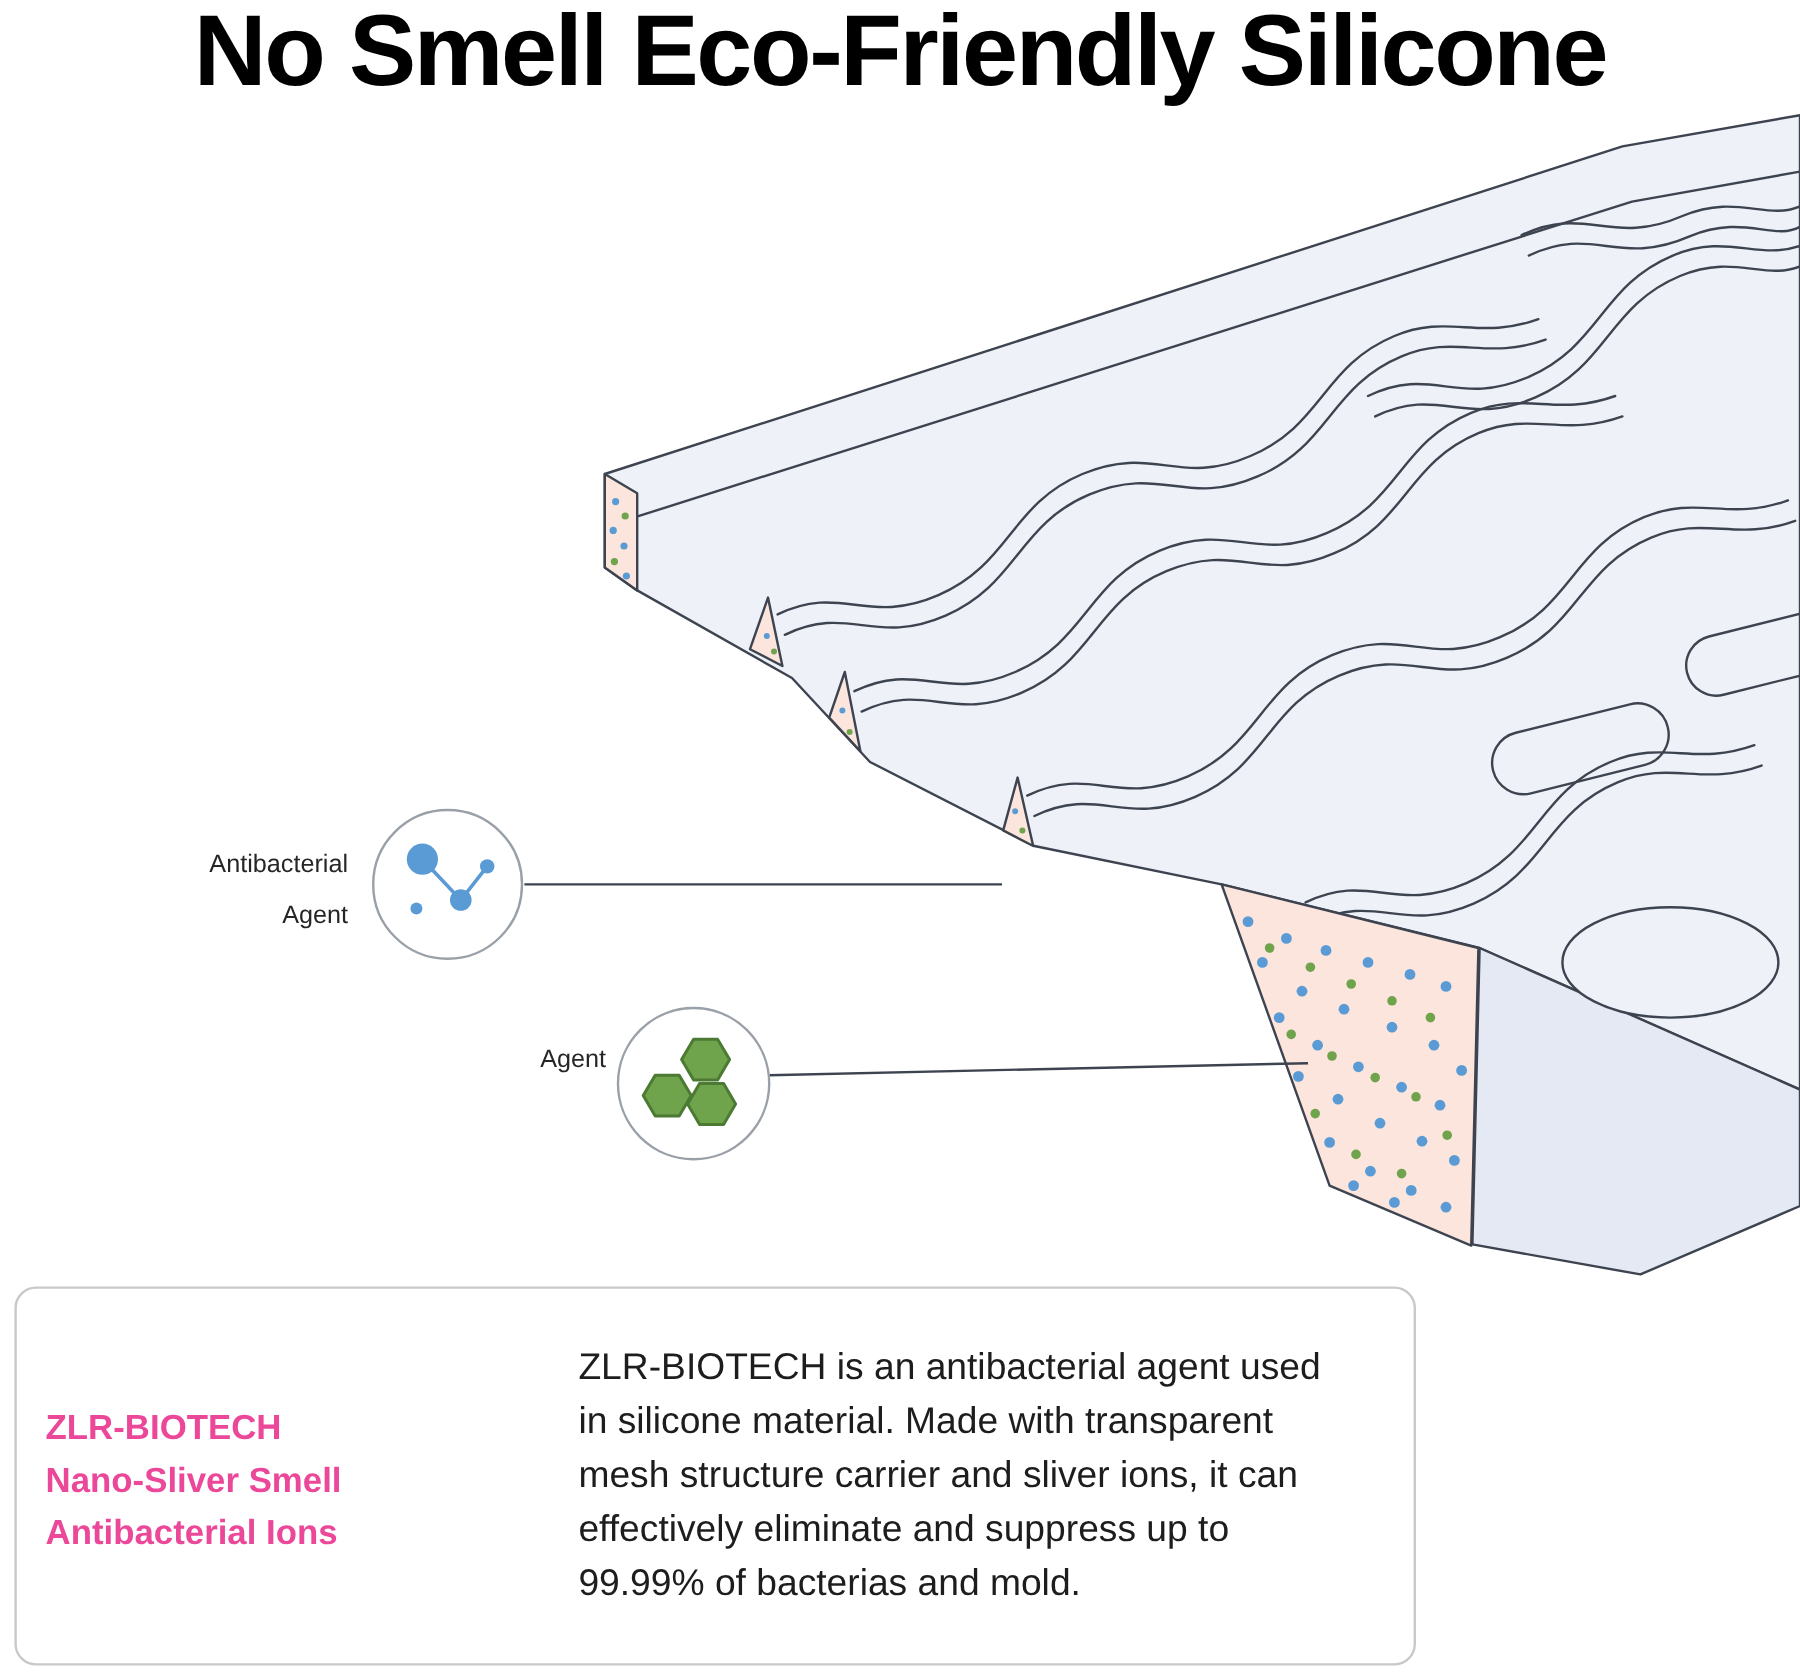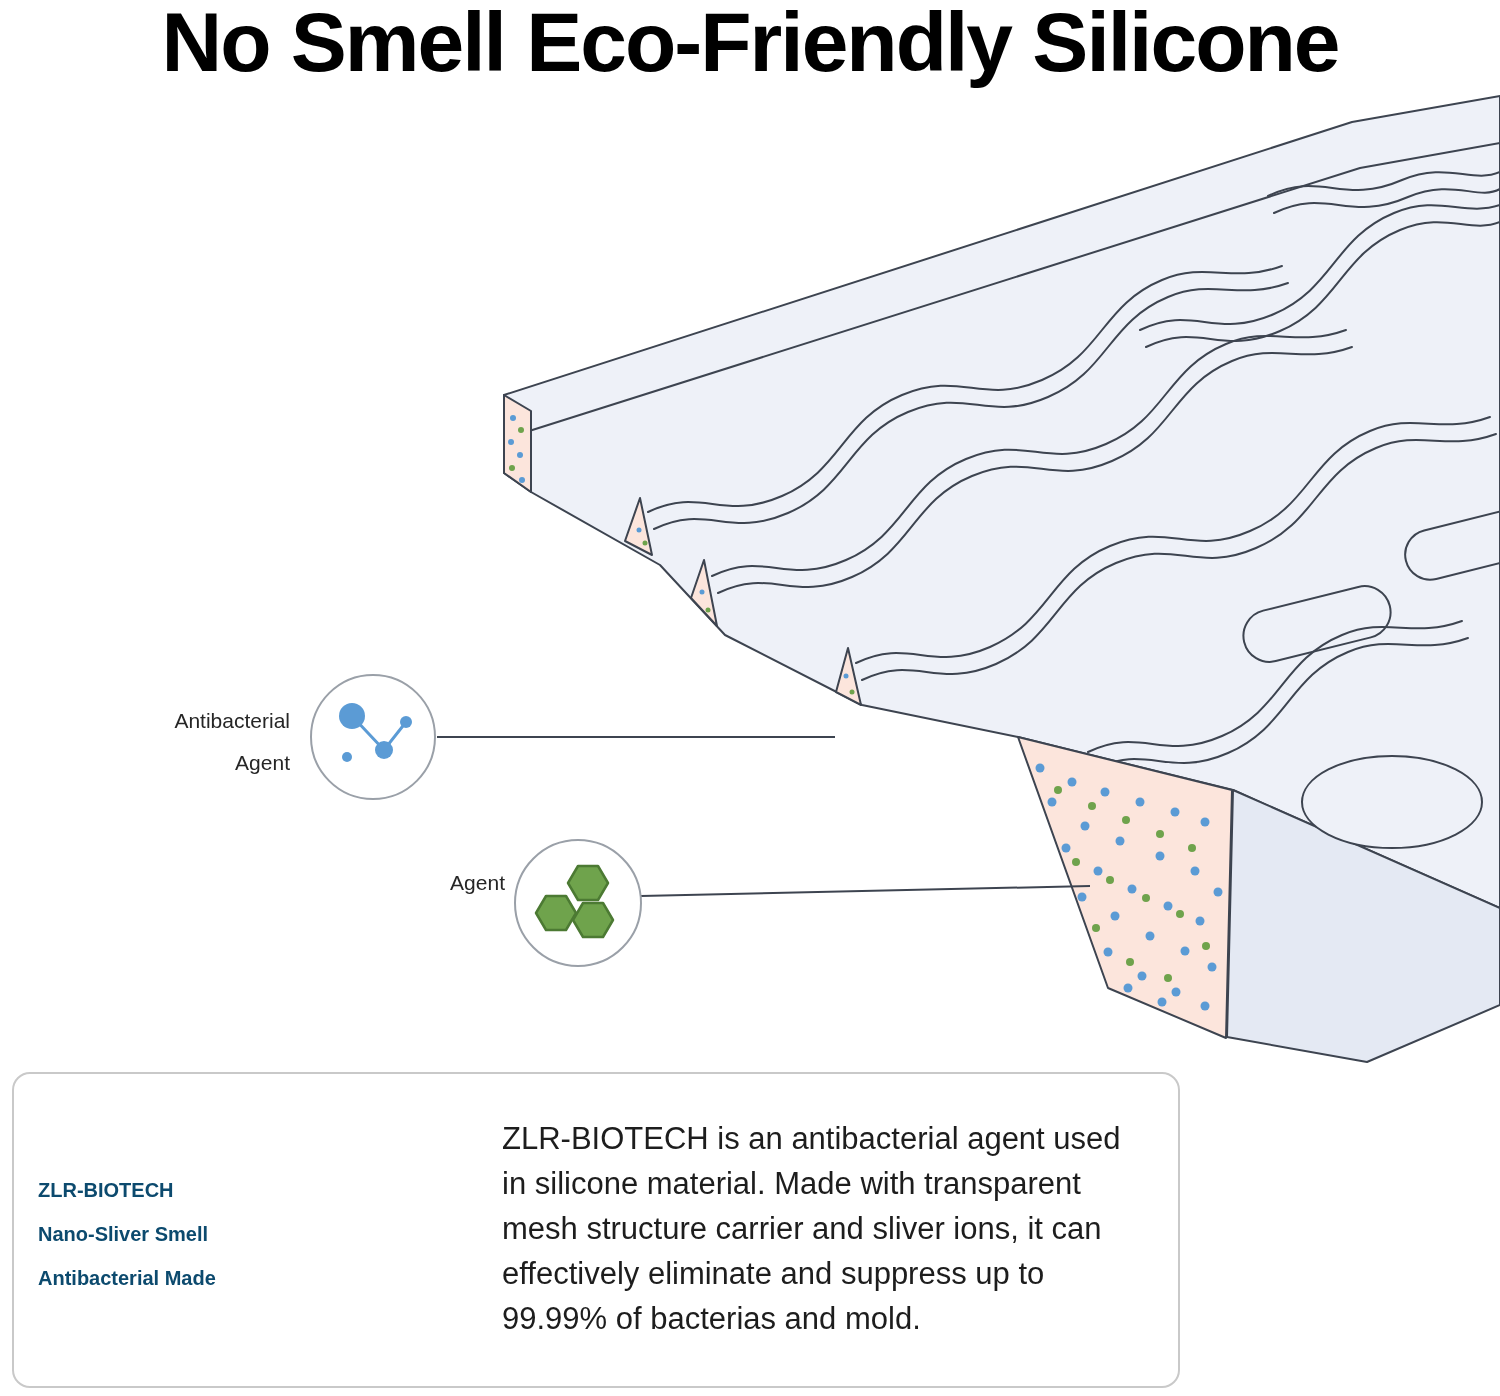--- a/index.html
+++ b/index.html
@@ -46,29 +46,29 @@
     left: 12px; top: 1072px;
     width: 1168px; height: 316px;
     box-sizing: border-box;
     background: #ffffff;
     border: 2px solid #c9c9c9;
     border-radius: 18px;
   }
   .info-heading {
     position: absolute;
     left: 24px; top: 94px;
-    font-size: 20px;
+    font-size: 29px;
     line-height: 44px;
     font-weight: 700;
-    color: #0c4a6e;
+    color: #ec4899;
   }
   .info-heading span { display: block; }
   .info-body {
     position: absolute;
-    left: 488px; top: 42px;
+    left: 468px; top: 42px;
     width: 632px;
     font-size: 31px;
     line-height: 45px;
     color: #1d1d1d;
   }
 </style>
 </head>
 <body>
 
 <div class="canvas">
@@ -202,18 +202,18 @@
     <span>Agent</span>
   </div>
   <div class="callout-label label-antimold">
     <span>Agent</span>
   </div>
 
   <div class="info-box">
     <div class="info-heading">
       <span>ZLR-BIOTECH</span>
       <span>Nano-Sliver Smell</span>
-      <span>Antibacterial Made</span>
+      <span>Antibacterial Ions</span>
     </div>
     <div class="info-body">ZLR-BIOTECH is an antibacterial agent used in silicone material. Made with transparent mesh structure carrier and sliver ions, it can effectively eliminate and suppress up to 99.99% of bacterias and mold.</div>
   </div>
 
 </div>
 
 </body></html>

